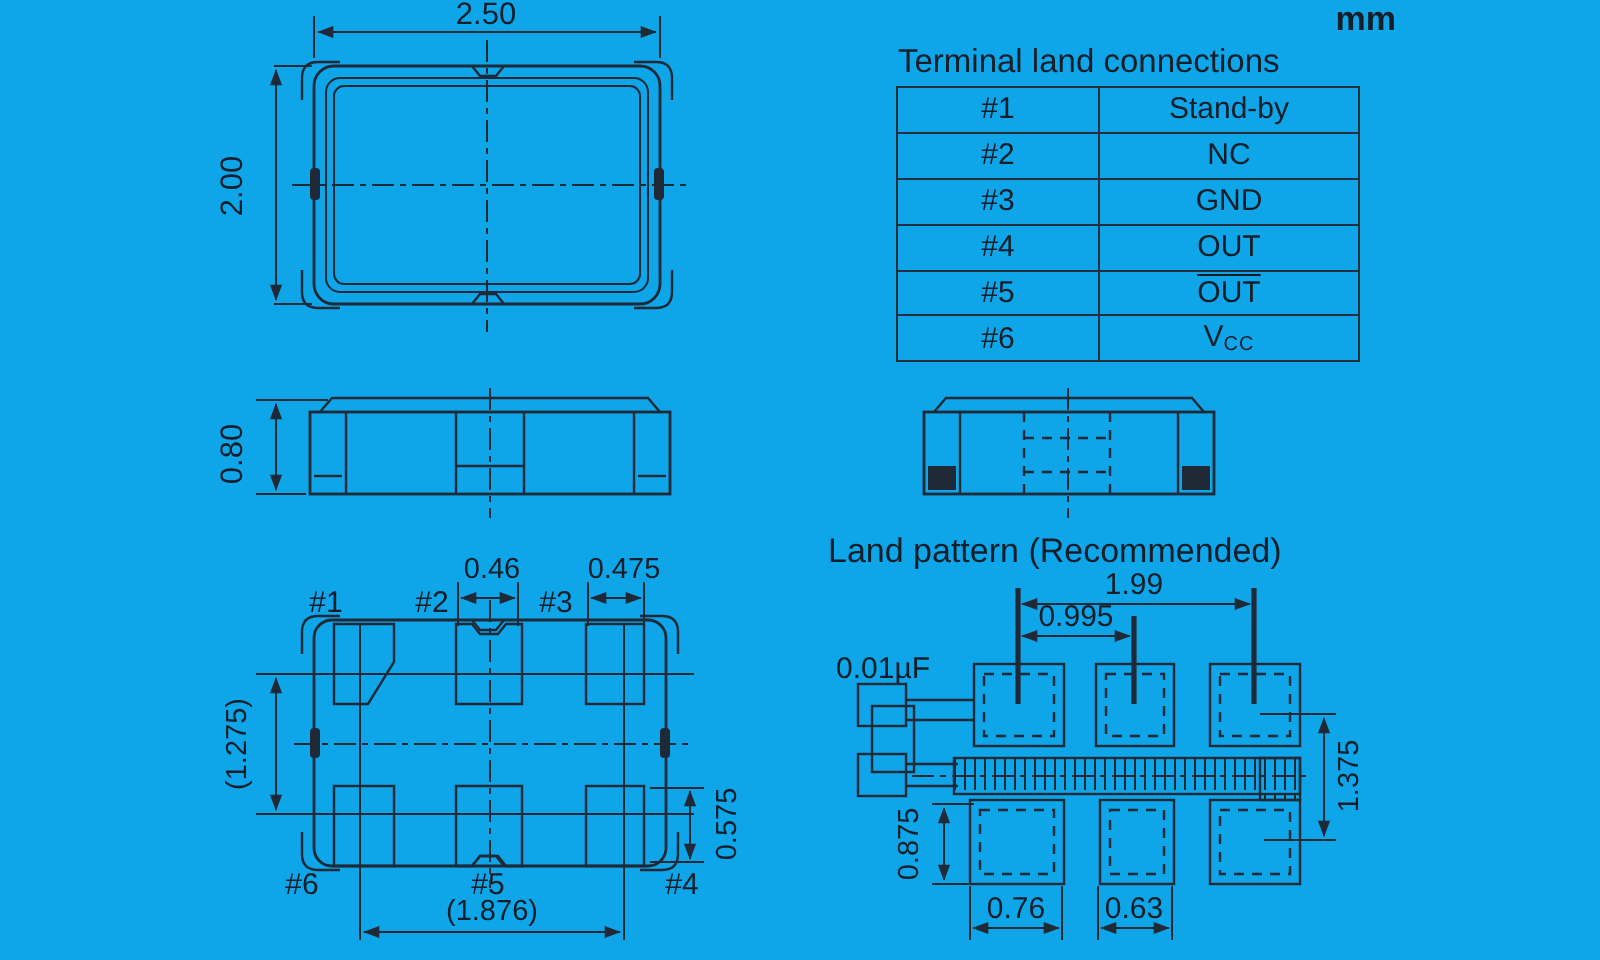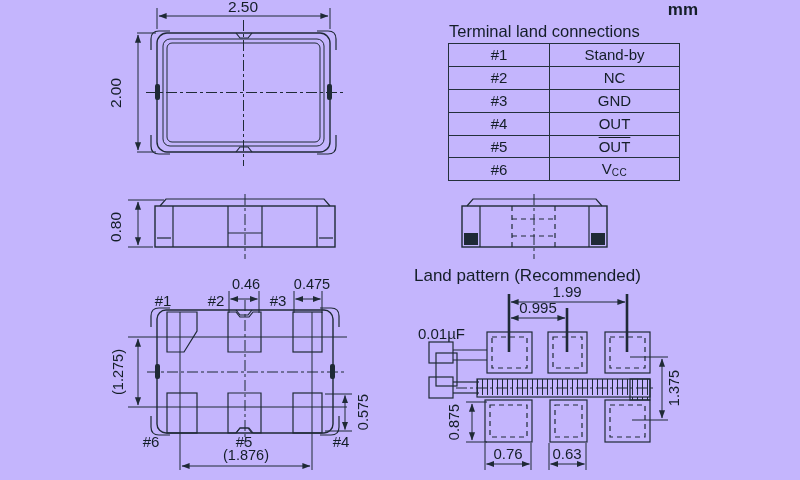--- a/index.html
+++ b/index.html
@@ -1,16 +1,16 @@
 <!DOCTYPE html>
 <html><head>
 <meta charset="utf-8">
 <style>
   html,body{margin:0;padding:0;}
-  .page{position:relative;width:800px;height:480px;background:#c4b5fd;
+  .page{position:relative;width:800px;height:480px;background:#0ea5e9;
         font-family:"Liberation Sans",sans-serif;color:#141e28;overflow:hidden;}
   svg{position:absolute;left:0;top:0;}
   svg .ln{stroke:#1f2a36;fill:none;stroke-width:1.4;}
   svg .md{stroke:#1f2a36;fill:none;stroke-width:1.2;}
   svg .thin{stroke:#1f2a36;fill:none;stroke-width:1;}
   svg .thick{stroke:#1f2a36;fill:none;stroke-width:2.6;}
   svg .cl{stroke:#1f2a36;fill:none;stroke-width:1;stroke-dasharray:11 3 3 3;}
   svg .dsh{stroke:#1f2a36;fill:none;stroke-width:1.2;stroke-dasharray:5 4;}
   svg .dim{stroke:#1f2a36;fill:none;stroke-width:1;
            marker-start:url(#ar);marker-end:url(#ar);}

